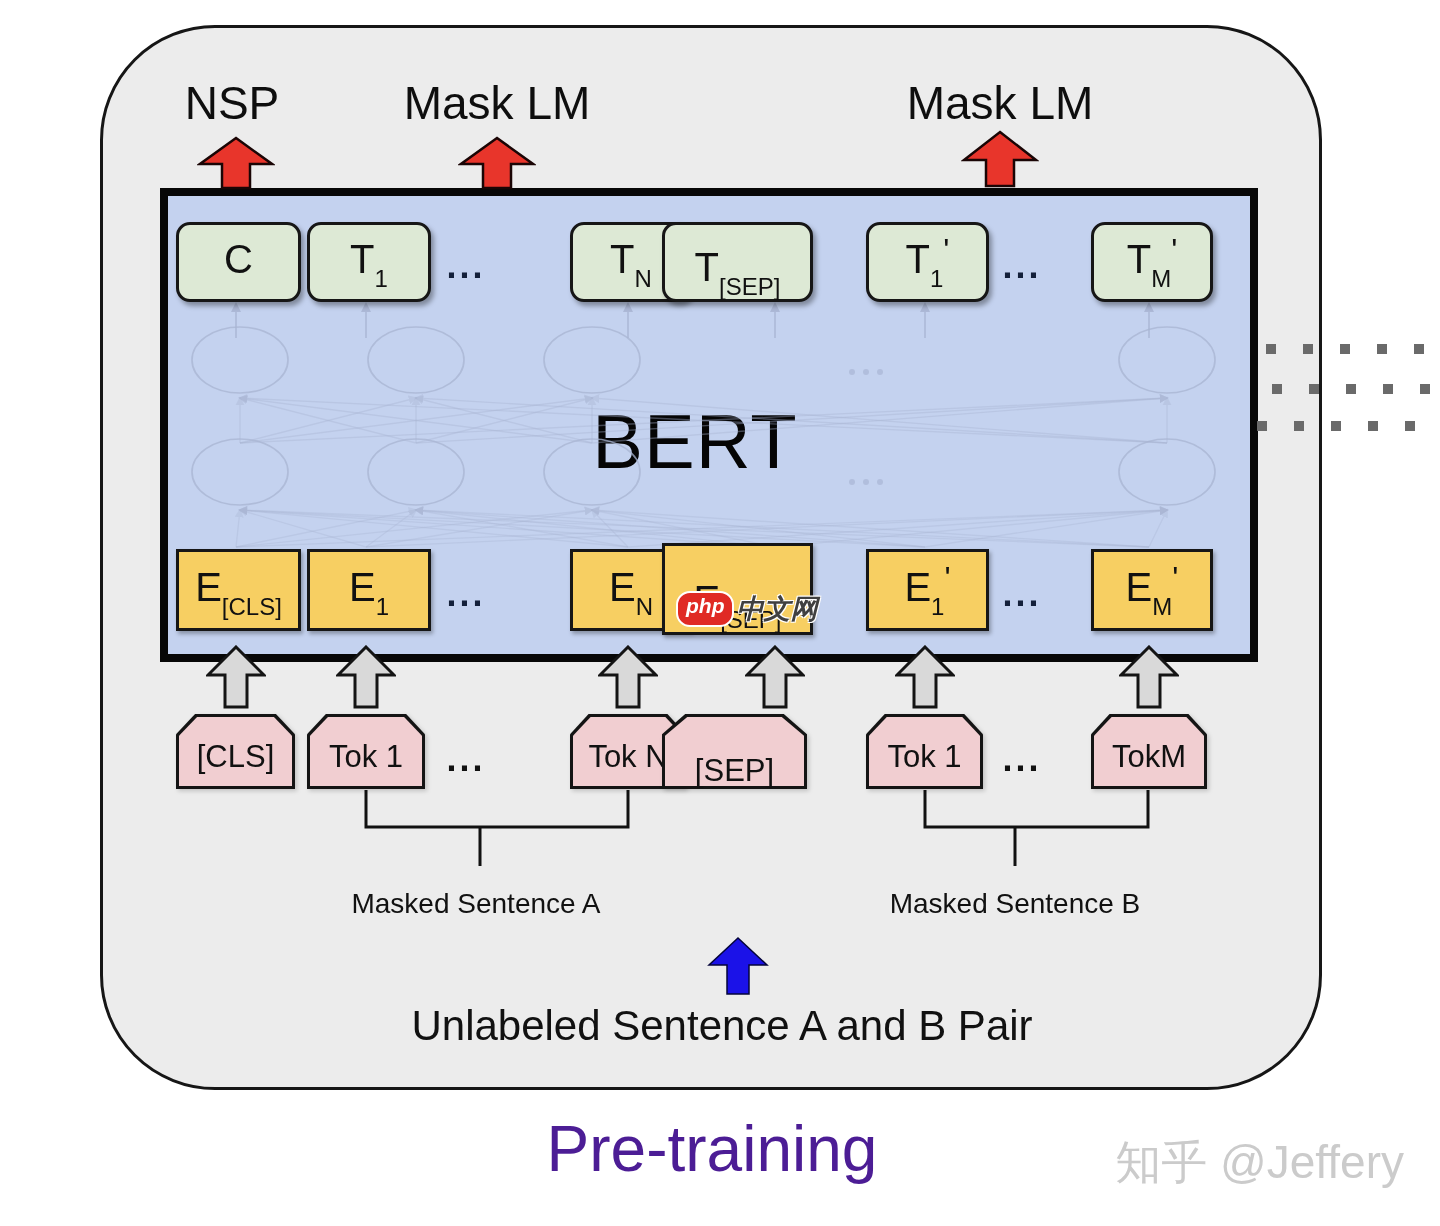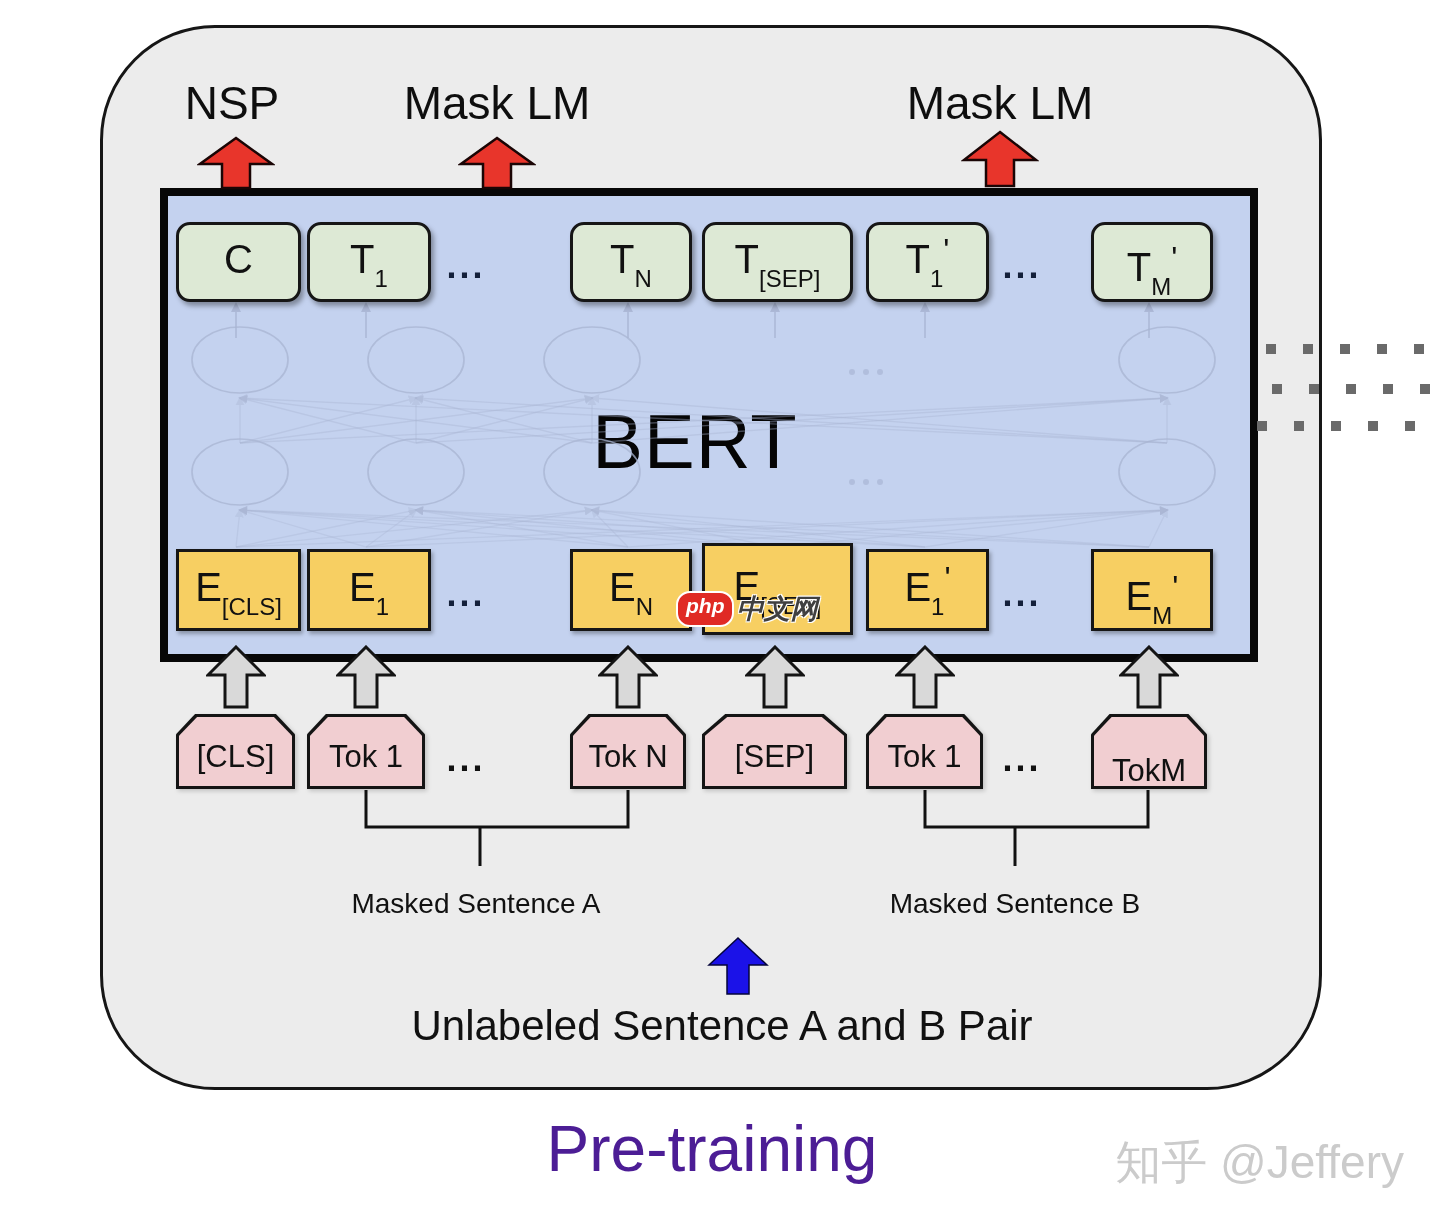--- a/index.html
+++ b/index.html
@@ -20,24 +20,24 @@
   
   .cell{position:absolute;display:flex;align-items:center;justify-content:center;z-index:4;}
 
   .r-out{top:222px;height:74px;}
   .r-emb{top:549px;height:76px;}
   .r-tok{top:714px;height:75px;}
   .c0{left:176px;width:119px;}
   .c1{left:307px;width:118px;}
   .cd1{left:436px;width:60px;}
   .c3{left:570px;width:116px;}
-  .c4{left:702px;width:145px;}
+  .c4{left:662px;width:145px;align-items:flex-end;}
   .c5{left:866px;width:117px;}
   .cd2{left:992px;width:60px;}
-  .c7{left:1091px;width:116px;align-items:flex-end;}
+  .c7{left:1091px;width:116px;}
 
   .outbox{background:#dde9d5;border:3px solid #161616;border-radius:14px;
           box-shadow:3px 4px 5px rgba(0,0,0,0.35);}
   .embbox{background:#f7cf62;border:3px solid #161616;
           box-shadow:2px 3px 4px rgba(0,0,0,0.30);}
   .embbox.big{top:543px;height:86px;}
 
   .boxlabel{font-size:40px;line-height:1;white-space:nowrap;}
   .boxlabel sub{font-size:24px;vertical-align:-14px;}
   .boxlabel .pr{font-size:32px;vertical-align:12px;}

